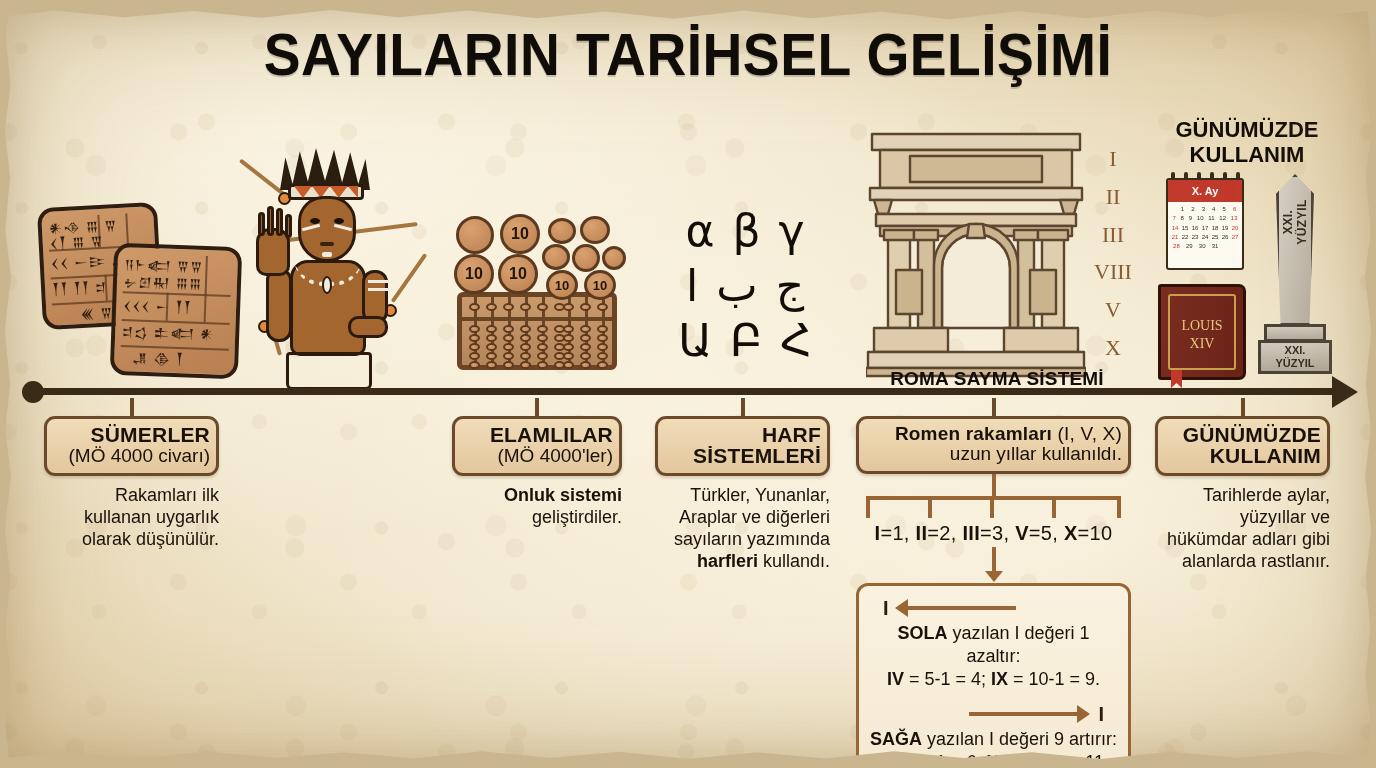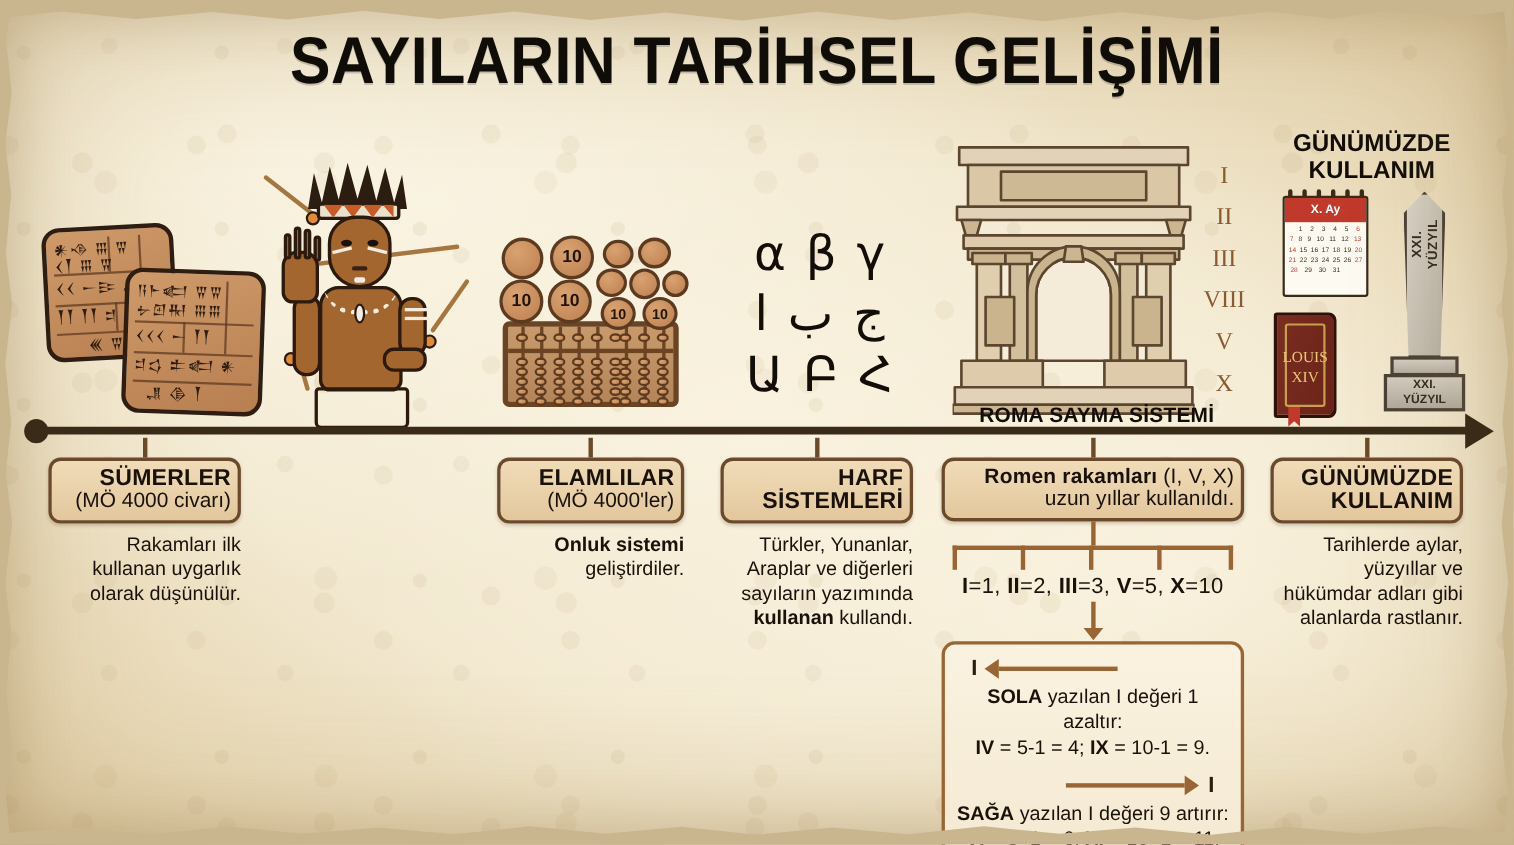--- a/index.html
+++ b/index.html
@@ -173,21 +173,21 @@
                   font-size:11px; display:flex; align-items:center; justify-content:center;text-align:center; }
   #cal .calgrid { padding:3px 2px; font-size:6px; color:#3a2a18; line-height:1.55; }
   #cal .calgrid .wk { display:flex; justify-content:space-around; }
   #cal .calgrid .wk span.s { color:#c0392b; }
   .rings { position:absolute; left:1166px; top:172px; width:78px; display:flex;
            justify-content:space-around; }
   .rings i { display:block; width:4px; height:13px; border:2px solid #3a2a18;
              border-radius:3px; background:#efe3c9; }
 
   
-  #book { position:absolute; left:1158px; top:284px; width:57px; height:96px;
+  #book { position:absolute; left:1158px; top:284px; width:88px; height:96px;
           background:linear-gradient(100deg,#7b2d21,#6a2318);
           border:3px solid #2e1209; border-radius:3px 7px 7px 3px; }
   #book .inner { position:absolute; inset:7px; border:2px solid #c8a04d; border-radius:3px; }
   #book .txt { position:absolute; left:0; right:0; top:30px; text-align:center;
                color:#e8c87a; font-family:"Liberation Serif", serif;
                font-size:14px; line-height:1.25; }
   #book .mark { position:absolute; left:10px; bottom:-11px; width:11px; height:18px;
                 background:#c0392b; clip-path:polygon(0 0,100% 0,100% 100%,50% 72%,0 100%); }
 
   
@@ -575,21 +575,21 @@
     </div>
   </div>
 
   <div class="col" style="left:655px;width:175px;">
     <div class="stem"></div>
     <div class="chip two">
       <div class="l1">HARF</div>
       <div class="l1">SİSTEMLERİ</div>
     </div>
     <div class="desc">
-      <span>Türkler, Yunanlar, Araplar ve diğerleri sayıların yazımında </span><b>kullanan</b><span> kullandı.</span>
+      <span>Türkler, Yunanlar, Araplar ve diğerleri sayıların yazımında </span><b>harfleri</b><span> kullandı.</span>
     </div>
   </div>
 
   <div class="col" style="left:856px;width:275px;">
     <div class="stem"></div>
     <div class="chip romanchip">
       <div class="l1">
         <b>Romen rakamları</b><span style="font-weight:normal"> (I, V, X)</span>
       </div>
       <div class="l2">uzun yıllar kullanıldı.</div>

